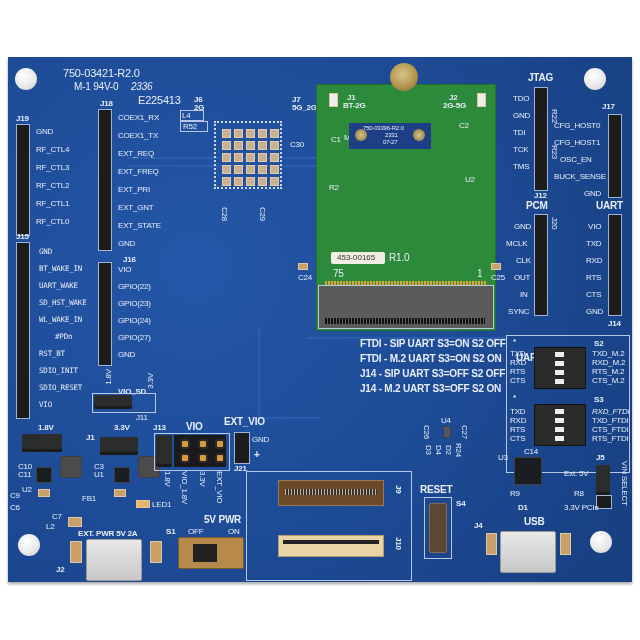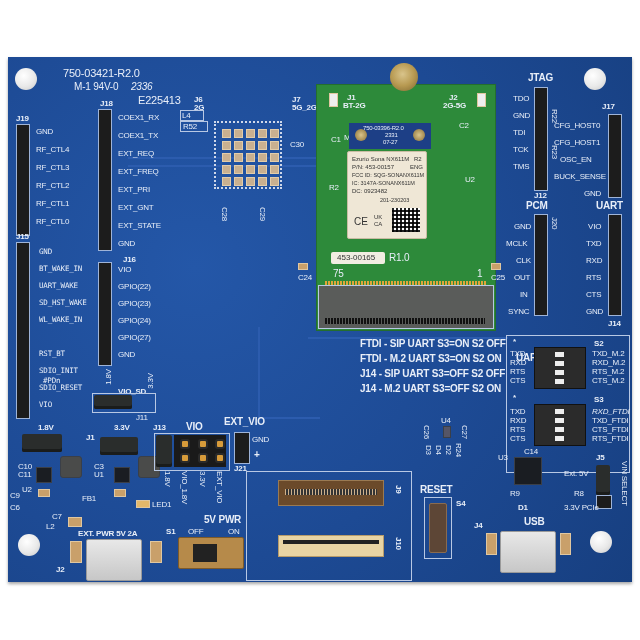--- a/index.html
+++ b/index.html
@@ -75,21 +75,21 @@
   </div>
 
   <div class="silk b" style="left:8px;top:175px;text-align:center;">J15</div>
   <div class="header" style="left:8px;top:185px;width:12px;height:175px;"></div>
   <div class="abs" style="left:31px;top:190px;">
     <div class="silk mono" style="left:0;top:0;">GND</div>
     <div class="silk mono" style="left:0;top:17px;">BT_WAKE_IN</div>
     <div class="silk mono" style="left:0;top:34px;">UART_WAKE</div>
     <div class="silk mono" style="left:0;top:51px;">SD_HST_WAKE</div>
     <div class="silk mono" style="left:0;top:68px;">WL_WAKE_IN</div>
-    <div class="silk mono" style="left:4px;top:85px;margin-top:44px;">#PDn</div>
+    <div class="silk mono" style="left:16px;top:85px;">#PDn</div>
     <div class="silk mono" style="left:0;top:102px;">RST_BT</div>
     <div class="silk mono" style="left:0;top:119px;">SDIO_INIT</div>
     <div class="silk mono" style="left:0;top:136px;">SDIO_RESET</div>
     <div class="silk mono" style="left:0;top:153px;">VIO</div>
   </div>
 
   <div class="silk b" style="left:115px;top:198px;">J16</div>
   <div class="header" style="left:90px;top:205px;width:12px;height:102px;"></div>
   <div class="abs" style="left:110px;top:208px;">
     <div class="silk" style="left:0;top:0;">VIO</div>
@@ -223,33 +223,20 @@
     <div class="silk" style="left:148px;top:90px;">U2</div>
 
     <div class="abs" style="left:32px;top:38px;width:82px;height:26px;background:#1d3f86;">
       <div class="silk" style="left:14px;top:1px;font-size:6px;">750-03396-R2.0</div>
       <div class="silk" style="left:36px;top:8px;font-size:6px;">2331</div>
       <div class="silk" style="left:34px;top:15px;font-size:6px;">07-27</div>
       <div class="hole" style="left:6px;top:6px;width:12px;height:12px;background:radial-gradient(#d9c48b,#8a6f35);"></div>
       <div class="hole" style="left:64px;top:6px;width:12px;height:12px;background:radial-gradient(#d9c48b,#8a6f35);"></div>
     </div>
 
-    <div class="shield" style="left:30px;top:66px;width:78px;height:86px;">
-      <div class="abs" style="left:4px;top:4px;font-size:6px;color:#333;">Ezurio Sona NX611M</div>
-      <div class="abs" style="left:66px;top:4px;font-size:6px;color:#333;">R2</div>
-      <div class="abs" style="left:4px;top:12px;font-size:6px;color:#333;">P/N: 453-00157</div>
-      <div class="abs" style="left:62px;top:12px;font-size:6px;color:#333;">ENG</div>
-      <div class="abs" style="left:4px;top:20px;font-size:5.5px;color:#333;">FCC ID: SQG-SONANX611M</div>
-      <div class="abs" style="left:4px;top:28px;font-size:5.5px;color:#333;">IC: 3147A-SONANX611M</div>
-      <div class="abs" style="left:4px;top:36px;font-size:6px;color:#333;">DC: 0923482</div>
-      <div class="abs" style="left:32px;top:45px;font-size:5.5px;color:#333;">201-230203</div>
-      <div class="abs" style="left:6px;top:64px;font-size:10px;color:#333;">CE</div>
-      <div class="abs" style="left:26px;top:62px;width:14px;font-size:6px;line-height:7px;color:#333;">UK CA</div>
-      <div class="abs" style="left:44px;top:56px;width:28px;height:24px;background:repeating-linear-gradient(90deg,#222 0 2px,#fff 2px 4px),repeating-linear-gradient(0deg,#222 0 2px,#fff 2px 4px);background-blend-mode:multiply;"></div>
-    </div>
 
     <div class="abs" style="left:14px;top:167px;width:54px;height:12px;background:#f1ede2;border-radius:2px;">
       <div class="abs" style="left:6px;top:1px;font-size:8px;color:#333;">453-00165</div>
     </div>
     <div class="silk md" style="left:72px;top:168px;">R1.0</div>
     <div class="silk md" style="left:16px;top:184px;">75</div>
     <div class="silk md" style="left:160px;top:184px;">1</div>
     <div class="abs" style="left:8px;top:196px;width:162px;height:5px;background:repeating-linear-gradient(90deg,#e0a53a 0 2px,#2d8a3a 2px 3px);"></div>
   </div>
 

